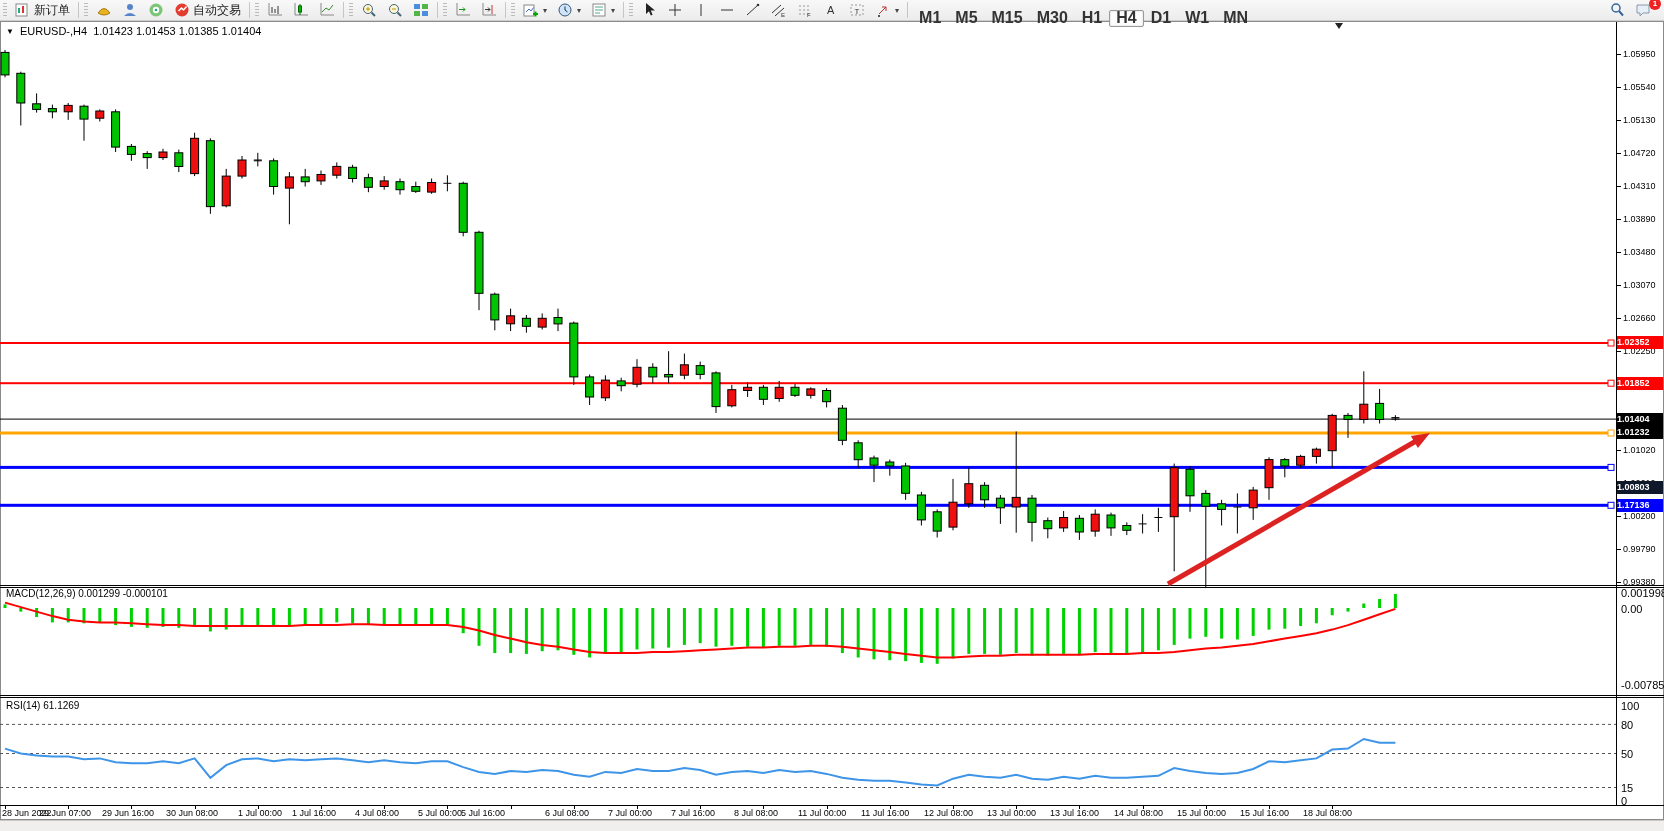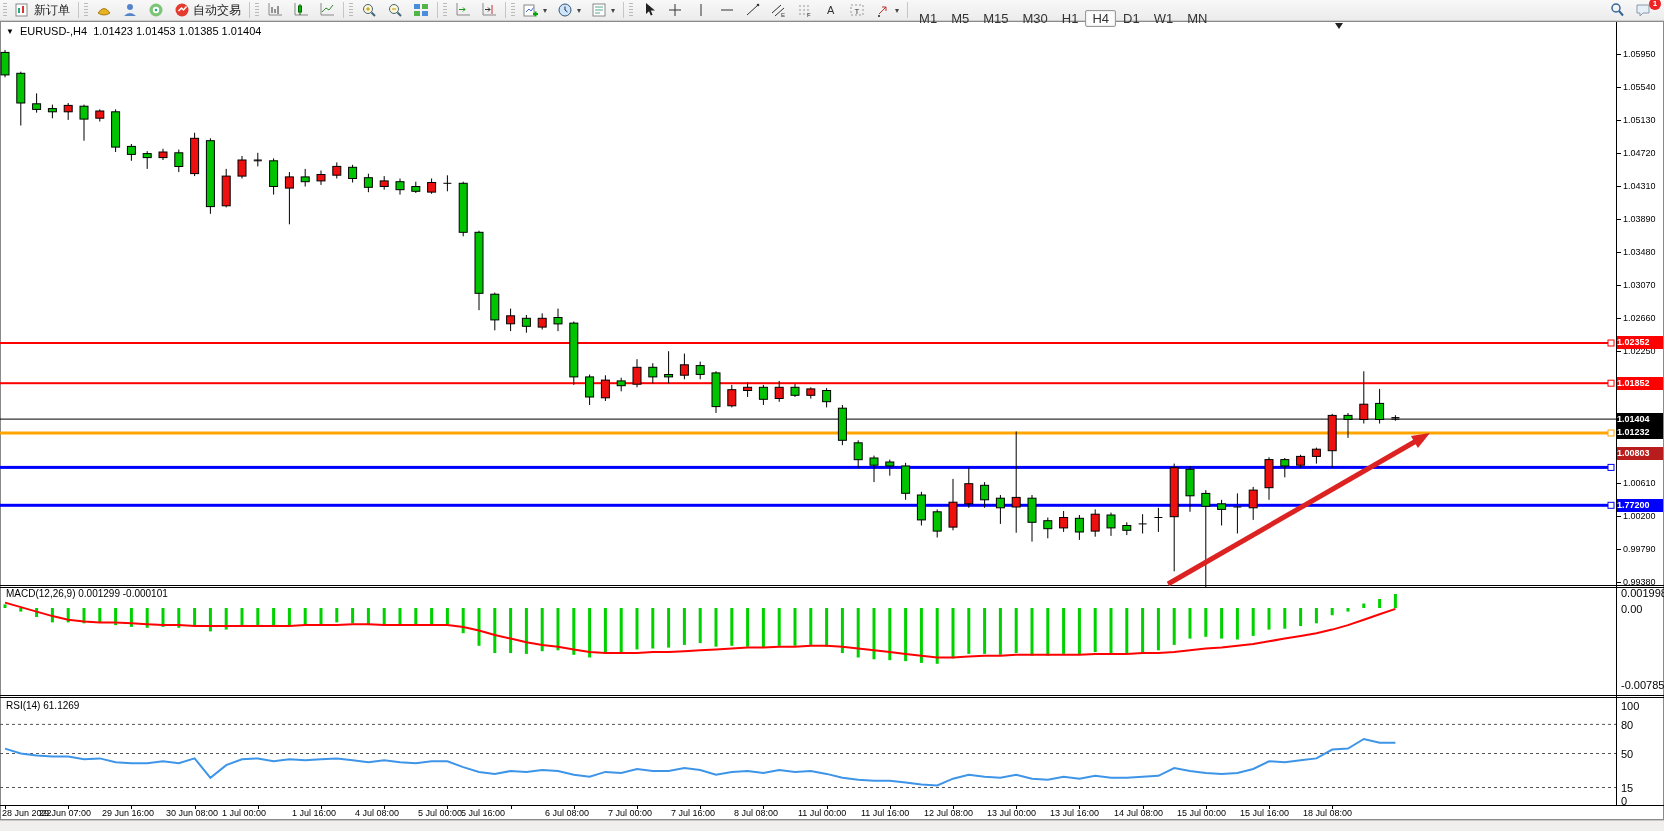--- a/index.html
+++ b/index.html
@@ -11,21 +11,21 @@
     background:linear-gradient(#f8f8f8,#ececec); border-bottom:1px solid #cfcfcf;
     display:flex; align-items:center; padding:0 2px; z-index:50; }
   .tb-group { display:flex; align-items:center; height:21px; }
   .tb-sep { width:1px; height:16px; background:#c6c6c6; margin:0 4px 0 3px; }
   .tb-grip { width:4px; height:14px; margin:0 3px 0 1px;
     background-image:repeating-linear-gradient(#bbb 0 1px, transparent 1px 3px); }
   .tb-btn { display:flex; align-items:center; gap:3px; padding:1px 4px; height:19px;
     border:1px solid transparent; border-radius:2px; color:#222; font-size:12px; cursor:default;text-align:center; }
   .tb-btn svg { width:16px; height:16px; display:block; }
   .tb-caret { font-size:8px; color:#444; margin-left:1px; }
-  .tf-btn { font-size:13px; font-weight:normal; color:#333; padding:2px 6px; height:17px;
+  .tf-btn { font-size:16px; font-weight:bold; color:#333; padding:2px 6px; height:17px;
     display:flex; align-items:center; border:1px solid transparent; border-radius:2px;margin-top:16px; }
   .tf-btn.active { background:#fdfdfd; border:1px solid #9a9a9a; box-shadow:inset 0 0 2px #ccc; }
   .tb-right { margin-left:auto; display:flex; align-items:center; }
   .chat-wrap { position:relative; margin-right:6px; }
   .chat-badge { position:absolute; top:-4px; right:-6px; min-width:12px; height:12px;
     background:#e22; color:#fff; border-radius:7px; font-size:8px; font-weight:bold;
     display:flex; align-items:center; justify-content:center; padding:0 2px; }
 
   
   .chart-window { position:absolute; left:0; top:21px; width:1664px; height:799px;
@@ -649,35 +649,35 @@
     <div class="px-tick" style="top:346px">1.02250</div>
     <div class="px-tick" style="top:445px">1.01020</div>
     <div class="px-tick" style="top:478px">1.00610</div>
     <div class="px-tick" style="top:511px">1.00200</div>
     <div class="px-tick" style="top:544px">0.99790</div>
     <div class="px-tick" style="top:577px">0.99380</div>
     <div class="px-tag" style="top:336px; background:#ff0000">1.02352</div>
     <div class="px-tag" style="top:377px; background:#ff0000">1.01852</div>
     <div class="px-tag" style="top:413px; background:#000000">1.01404</div>
     <div class="px-tag" style="top:426px; background:#000000">1.01232</div>
-    <div class="px-tag" style="top:447px; background:#b91c1c">1.00803</div>
-    <div class="px-tag" style="top:499px; background:#0000ff">1.77200</div>
+    <div class="px-tag" style="top:481px; background:#0f172a">1.00803</div>
+    <div class="px-tag" style="top:499px; background:#0000ff">1.17136</div>
     <div class="ind-axis-label" style="top:587px">0.001998</div>
     <div class="ind-axis-label" style="top:603px">0.00</div>
     <div class="ind-axis-label" style="top:679px">-0.00785</div>
     <div class="ind-axis-label" style="top:700px">100</div>
     <div class="ind-axis-label" style="top:719px">80</div>
     <div class="ind-axis-label" style="top:748px">50</div>
     <div class="ind-axis-label" style="top:782px">15</div>
     <div class="ind-axis-label" style="top:795px">0</div>
     <div class="t-label" style="left:2px">28 Jun 2022</div>
     <div class="t-label" style="left:39px">29 Jun 07:00</div>
     <div class="t-label" style="left:102px">29 Jun 16:00</div>
     <div class="t-label" style="left:166px">30 Jun 08:00</div>
-    <div class="t-label" style="left:222px">1 Jul 00:00</div>
+    <div class="t-label" style="left:238px">1 Jul 00:00</div>
     <div class="t-label" style="left:292px">1 Jul 16:00</div>
     <div class="t-label" style="left:355px">4 Jul 08:00</div>
     <div class="t-label" style="left:418px">5 Jul 00:00</div>
     <div class="t-label" style="left:461px">5 Jul 16:00</div>
     <div class="t-label" style="left:545px">6 Jul 08:00</div>
     <div class="t-label" style="left:608px">7 Jul 00:00</div>
     <div class="t-label" style="left:671px">7 Jul 16:00</div>
     <div class="t-label" style="left:734px">8 Jul 08:00</div>
     <div class="t-label" style="left:798px">11 Jul 00:00</div>
     <div class="t-label" style="left:861px">11 Jul 16:00</div>

